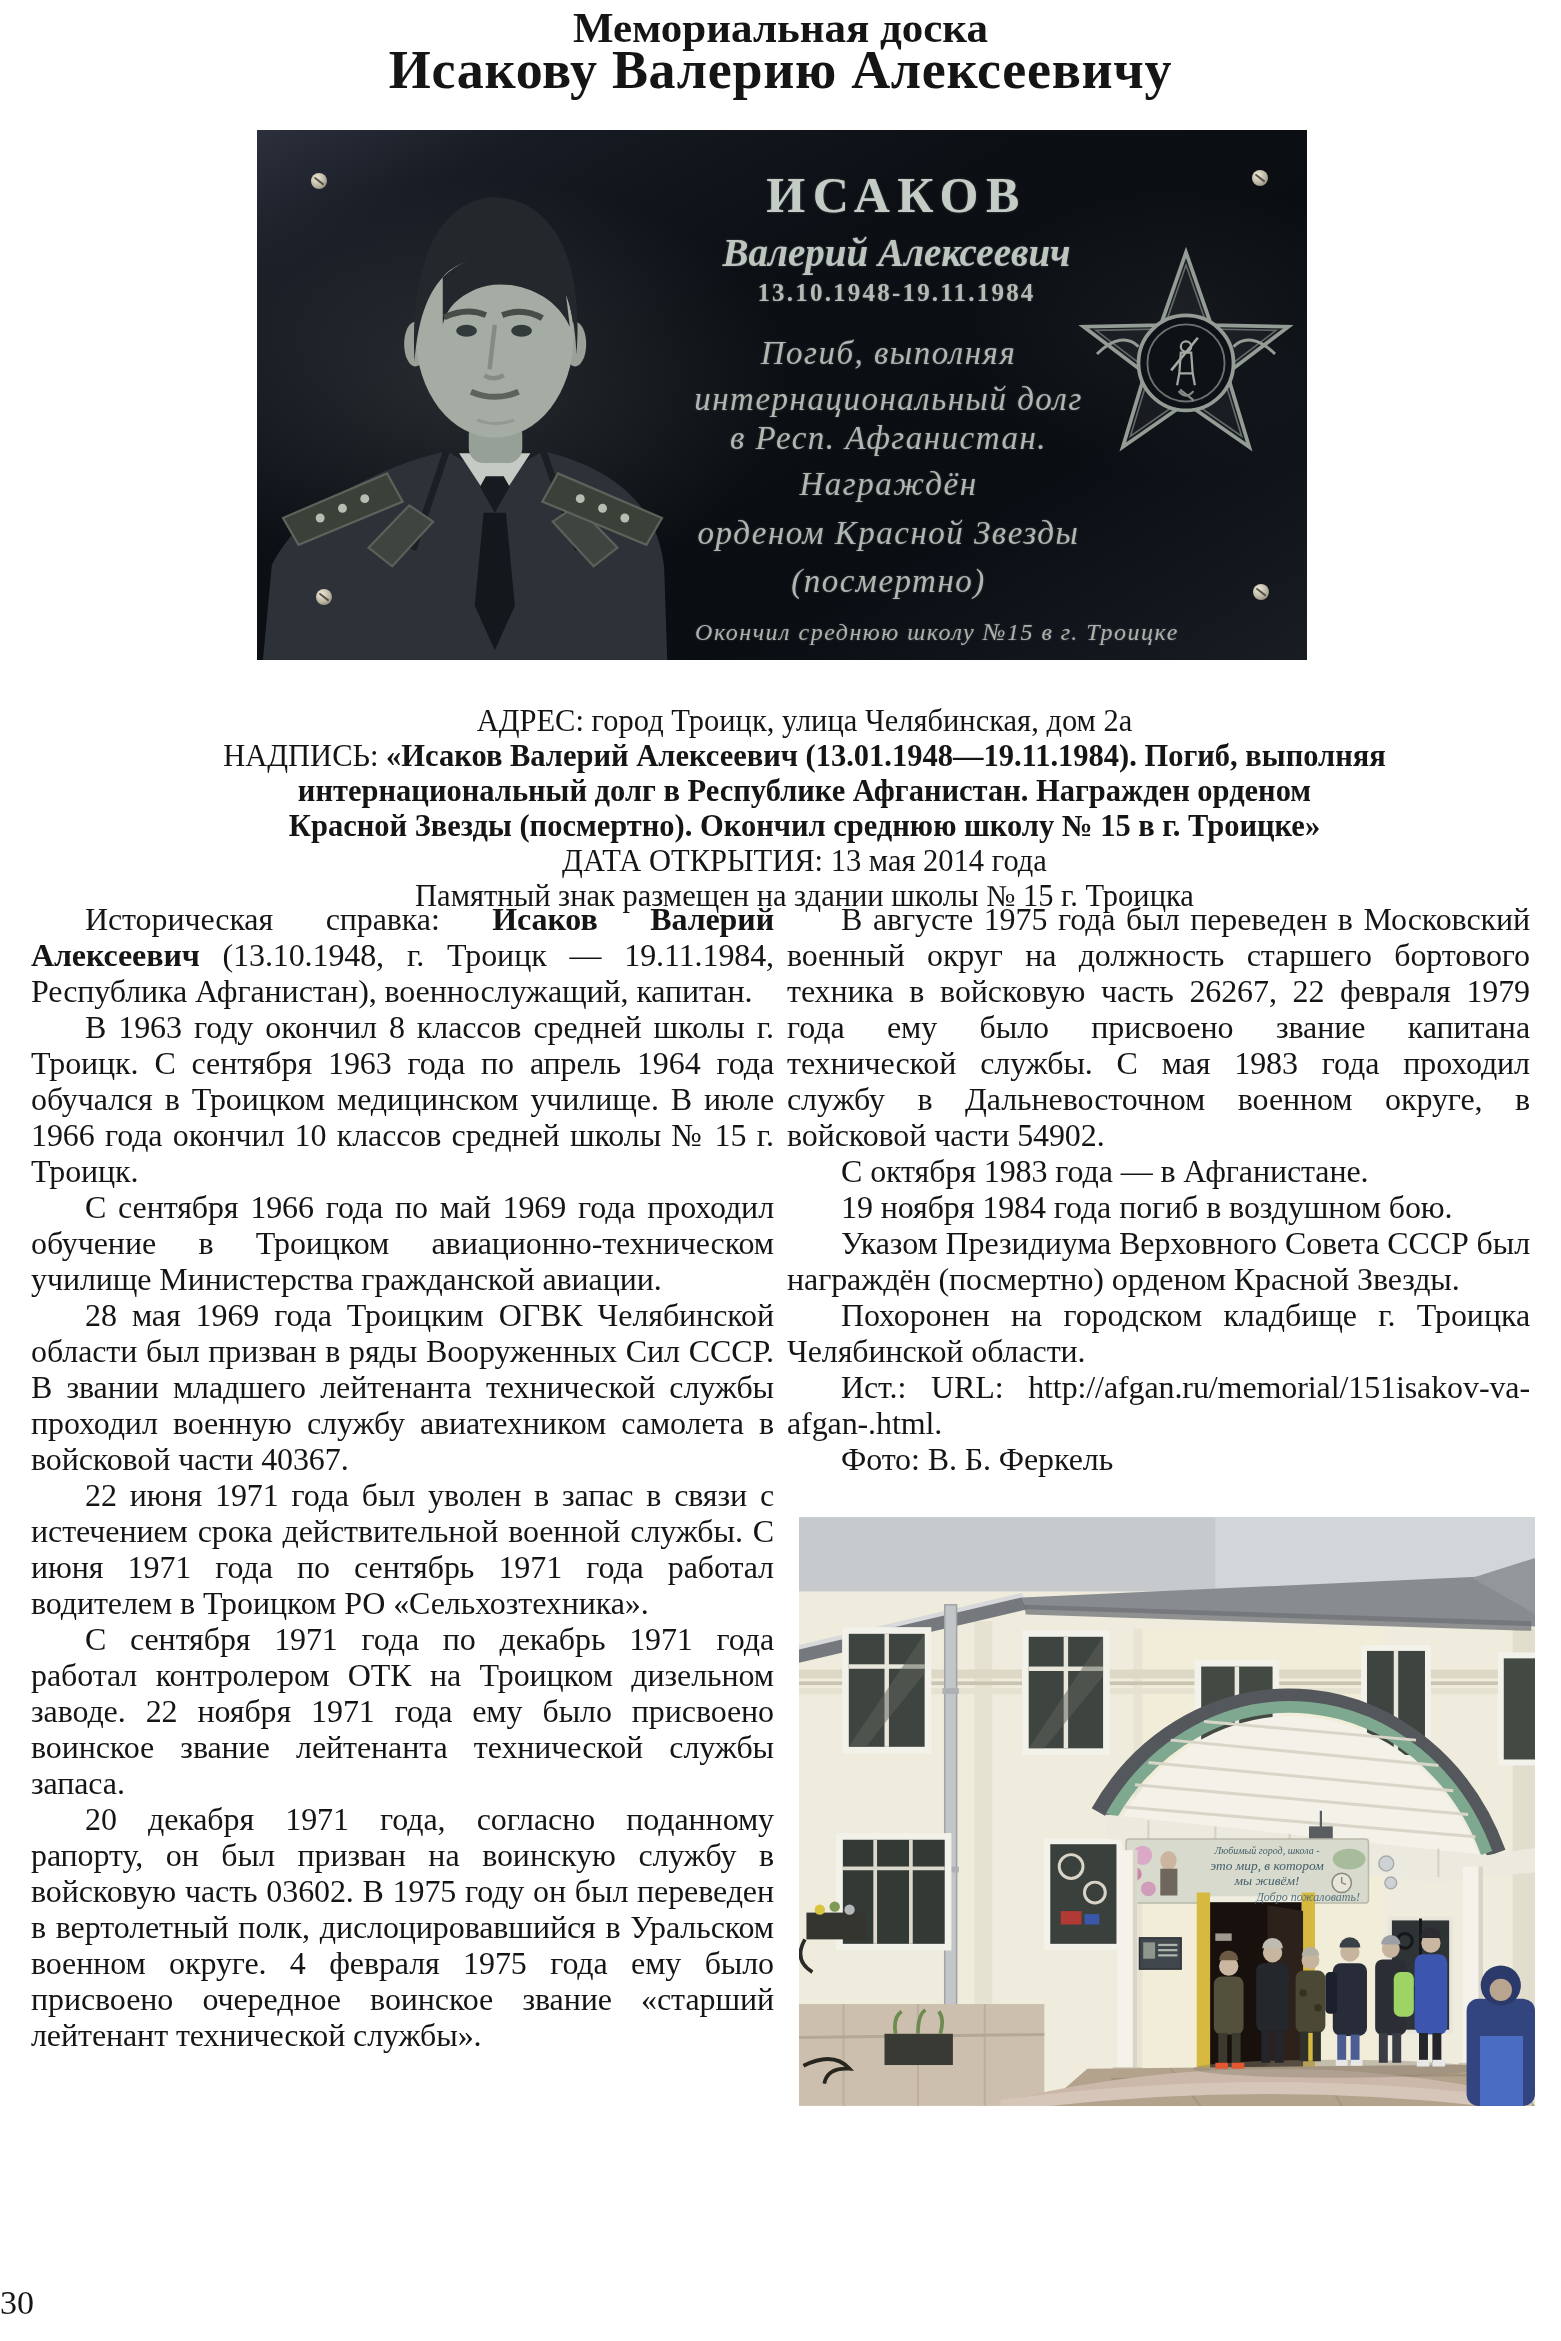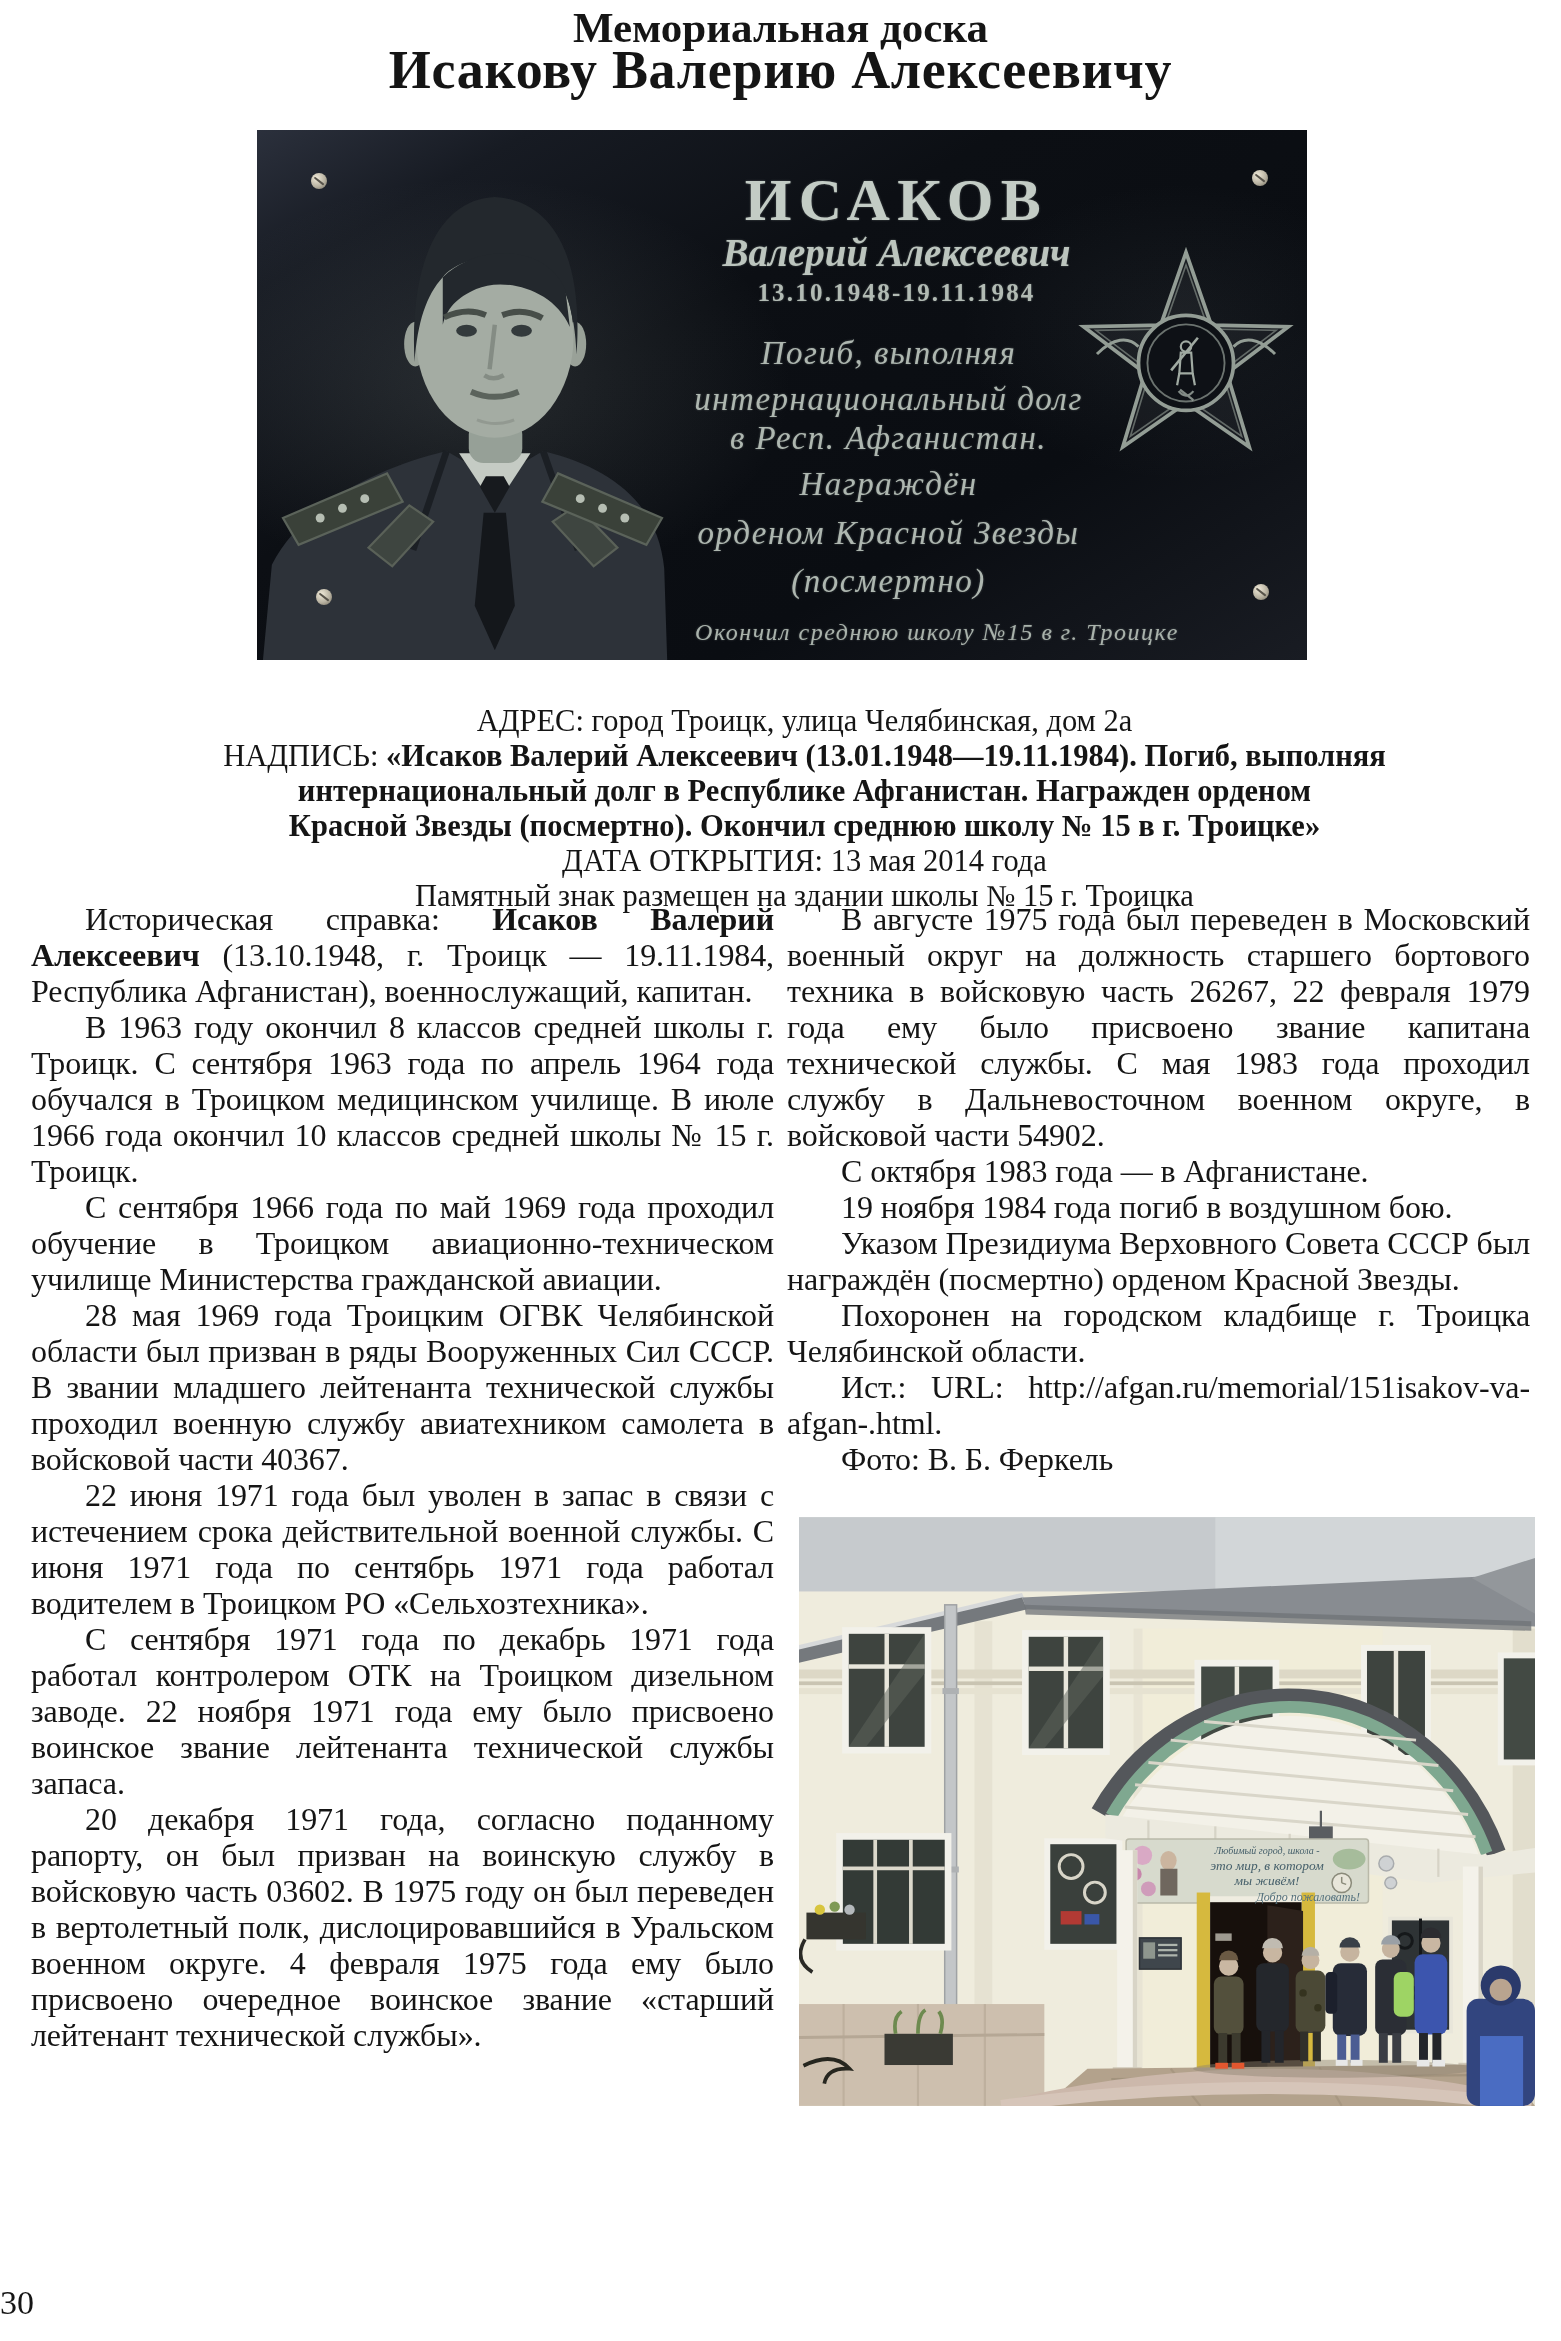--- a/index.html
+++ b/index.html
@@ -26,21 +26,21 @@
     background:linear-gradient(150deg,#2b303c 0%,#171b23 14%,#0c0f14 38%,#0a0d12 70%,#191c23 100%);
     overflow:hidden;
   }
   .plaque .glow{
     position:absolute;left:0;top:0;right:0;bottom:0;
     background:
       radial-gradient(ellipse 46% 60% at 21% 48%, rgba(140,150,148,0.20), rgba(0,0,0,0) 65%),
       radial-gradient(ellipse 30% 40% at 88% 38%, rgba(120,130,135,0.10), rgba(0,0,0,0) 70%);
   }
   .plq-text{position:absolute;text-align:center;color:#b2bbb4;text-shadow:0 0 2.2px rgba(190,200,195,.38);}
-  .plq-surname{left:446px;top:36px;width:387px;font-size:60px;font-weight:700;letter-spacing:7.4px;color:#c3ccc5;}
+  .plq-surname{left:446px;top:36px;width:387px;font-size:50px;font-weight:700;letter-spacing:7.4px;color:#c3ccc5;}
   .plq-name{left:424px;top:100px;width:431px;font-size:39px;font-weight:700;font-style:italic;color:#bcc5be;}
   .plq-dates{left:446px;top:149px;width:387px;font-size:25px;font-weight:700;letter-spacing:2.2px;}
   .plq-script{font-style:italic;font-size:33px;letter-spacing:1.5px;color:#aeb7b0;}
   .ep0{left:431px;top:205px;width:401px;}
   .ep1{left:416px;top:251px;width:431px;}
   .ep2{left:431px;top:290px;width:401px;}
   .aw0{left:431px;top:336px;width:401px;}
   .aw1{left:401px;top:385px;width:461px;}
   .aw2{left:431px;top:433px;width:401px;}
   .plq-school{left:327px;top:489px;width:706px;font-size:24px;letter-spacing:1.5px;color:#a9b2ab;}

